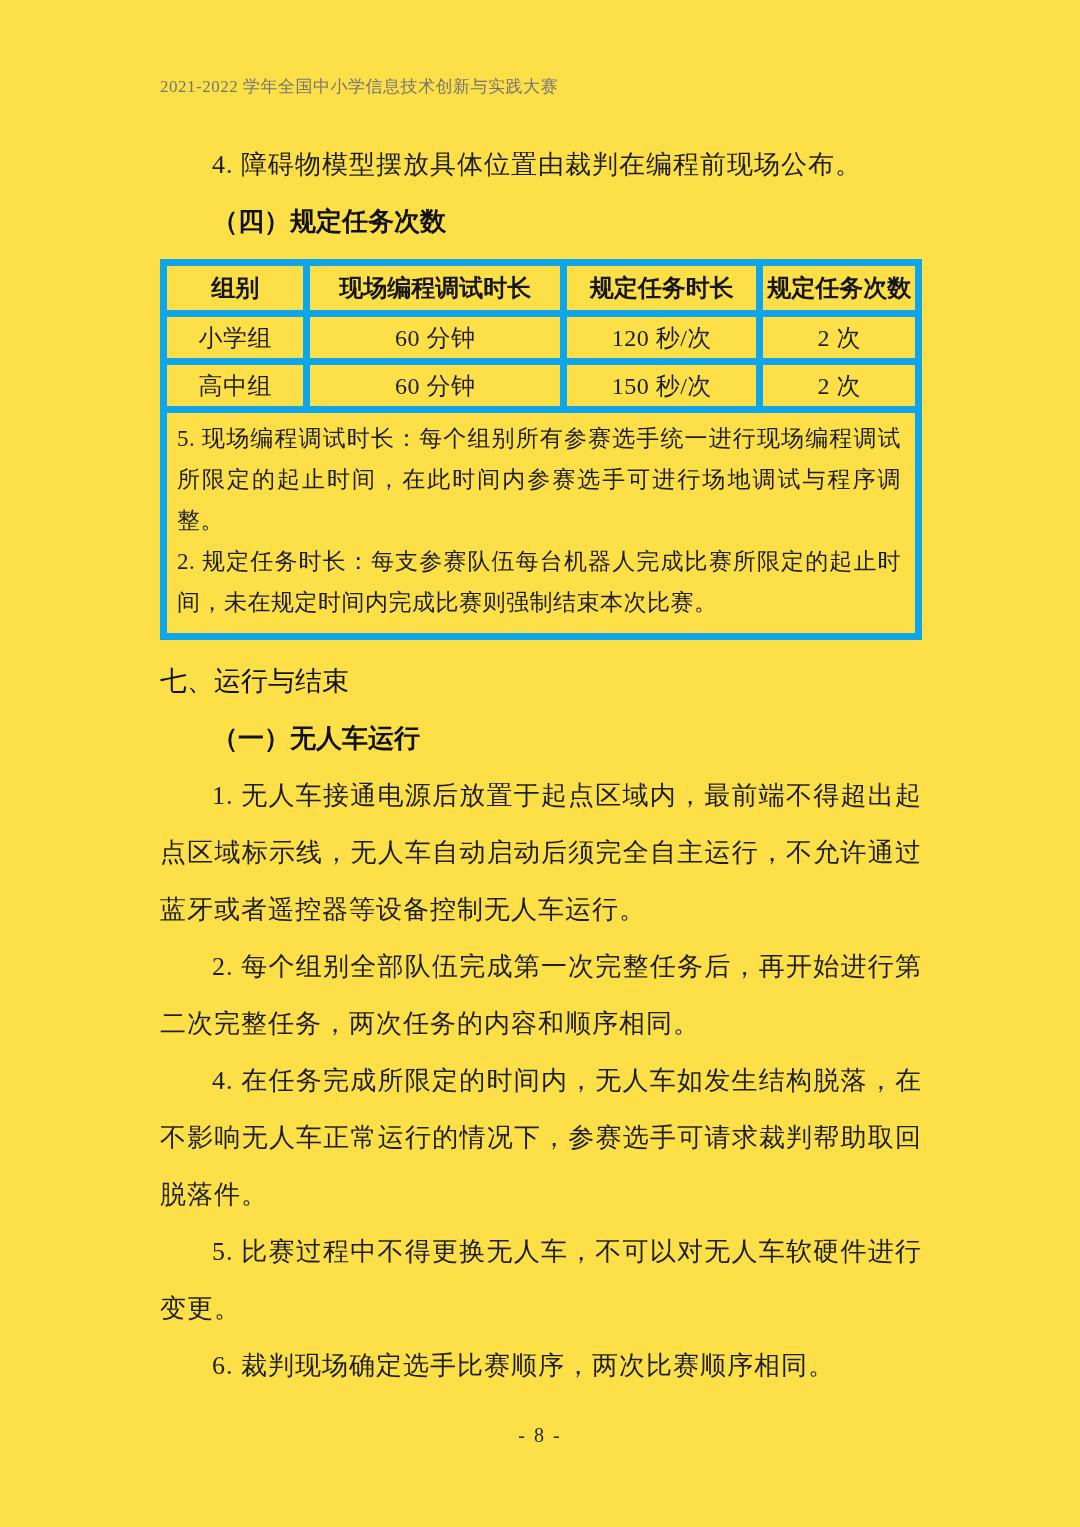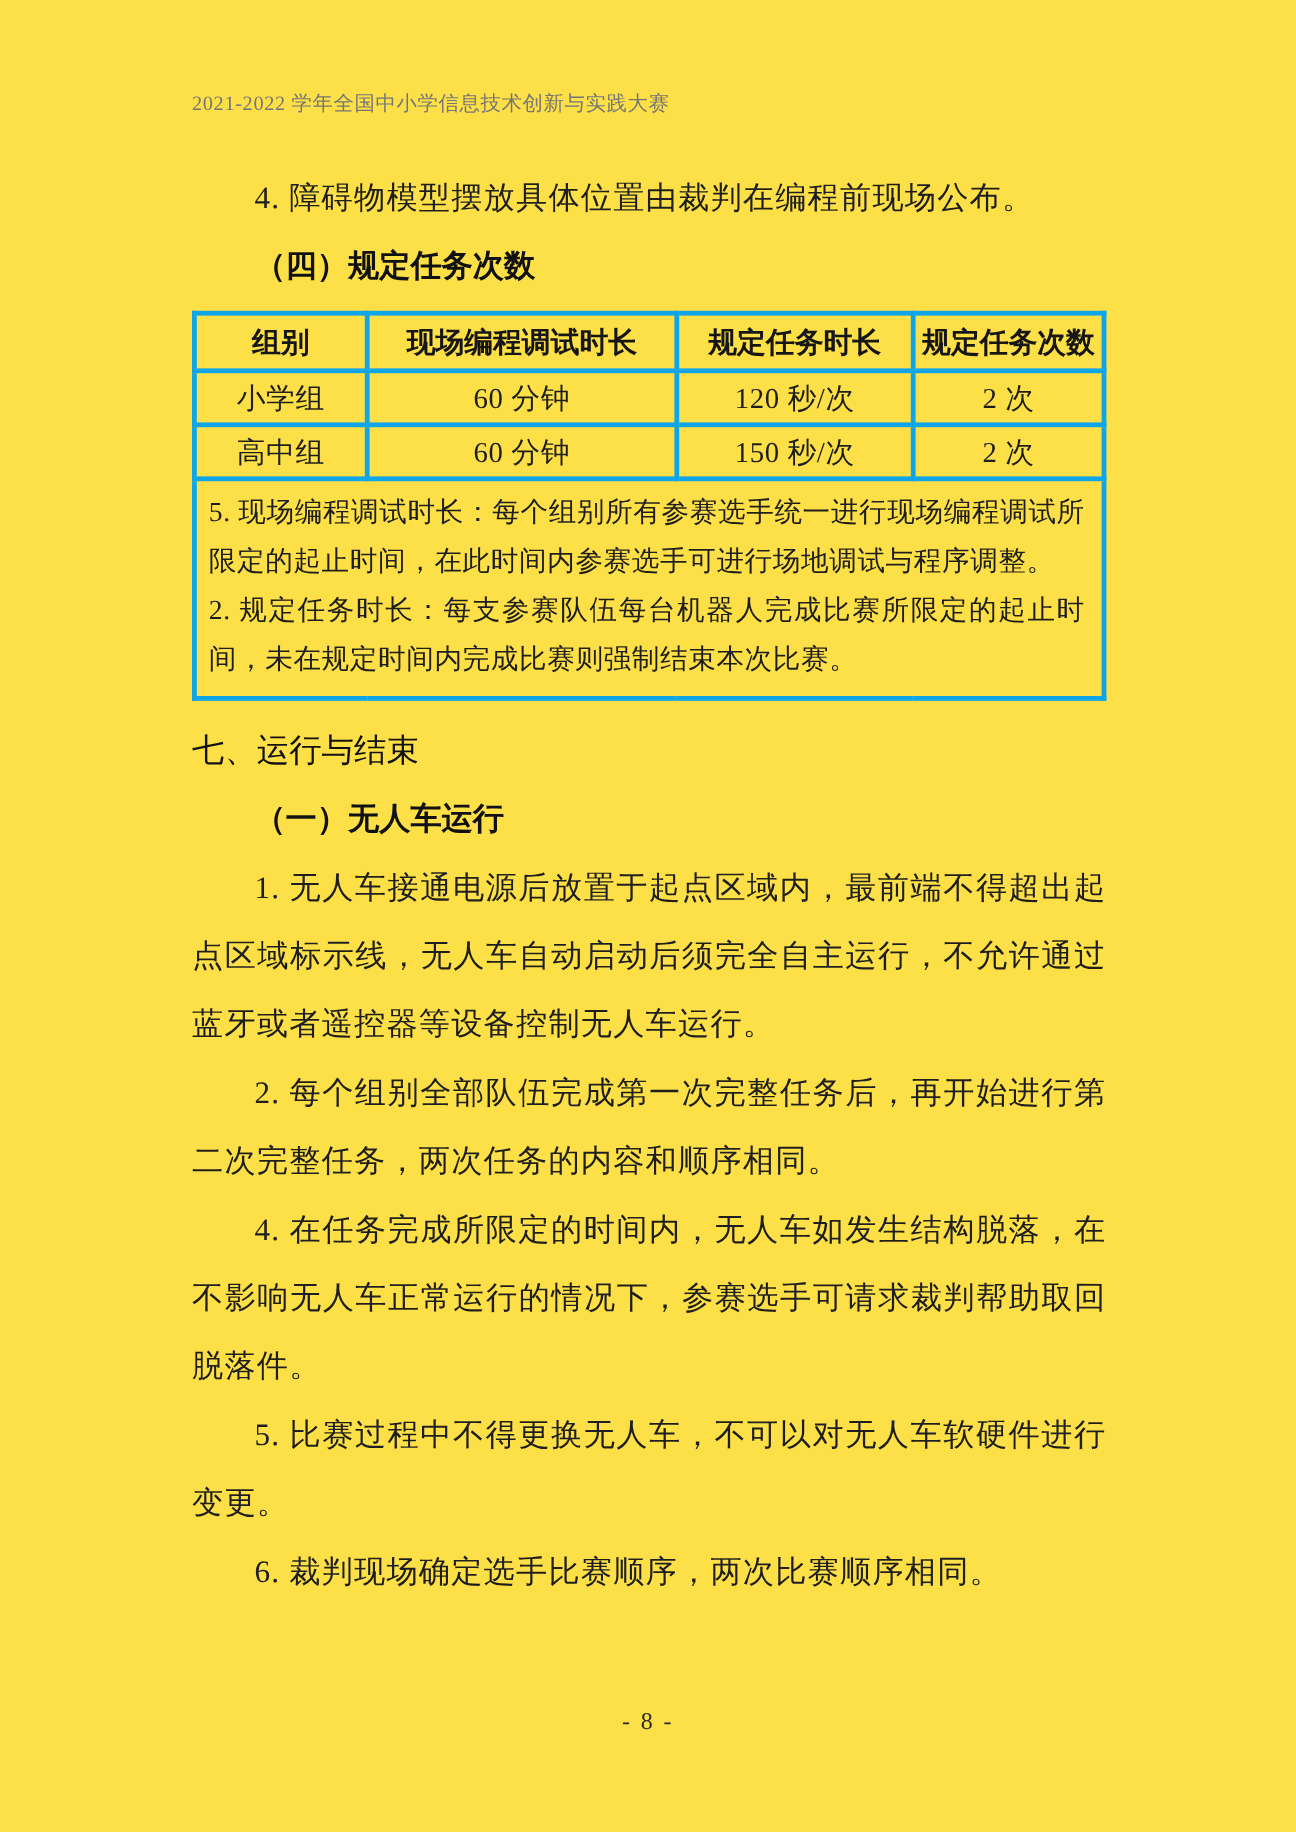--- a/index.html
+++ b/index.html
@@ -47,21 +47,21 @@
     text-indent: 2em;
     color: #111111;
   }
   table.rules {
     width: 100%;
     border-collapse: collapse;
     margin-top: 9px;
     table-layout: fixed;
   }
   table.rules th, table.rules td {
-    border: 4px solid #0ea5e9;
+    border: 7px solid #0ea5e9;
     text-align: center;
     padding: 0;
   }
   table.rules th {
     font-family: "Liberation Sans", sans-serif;
     font-size: 24px;
     font-weight: bold;
     height: 44px;
     color: #161616;
   }

